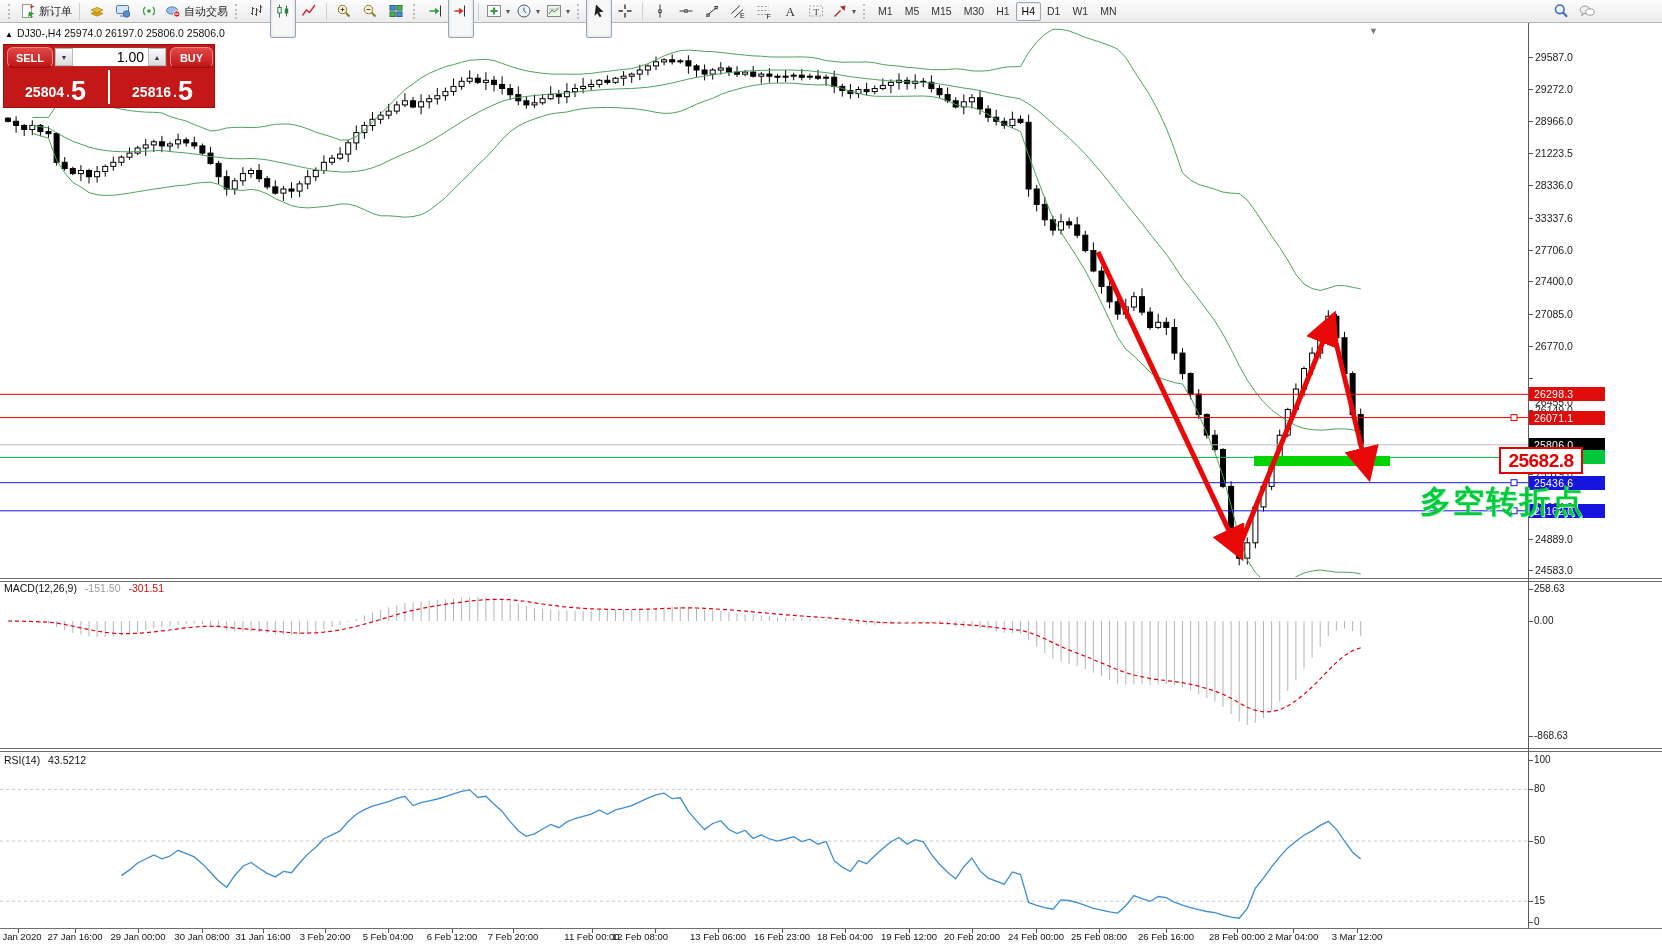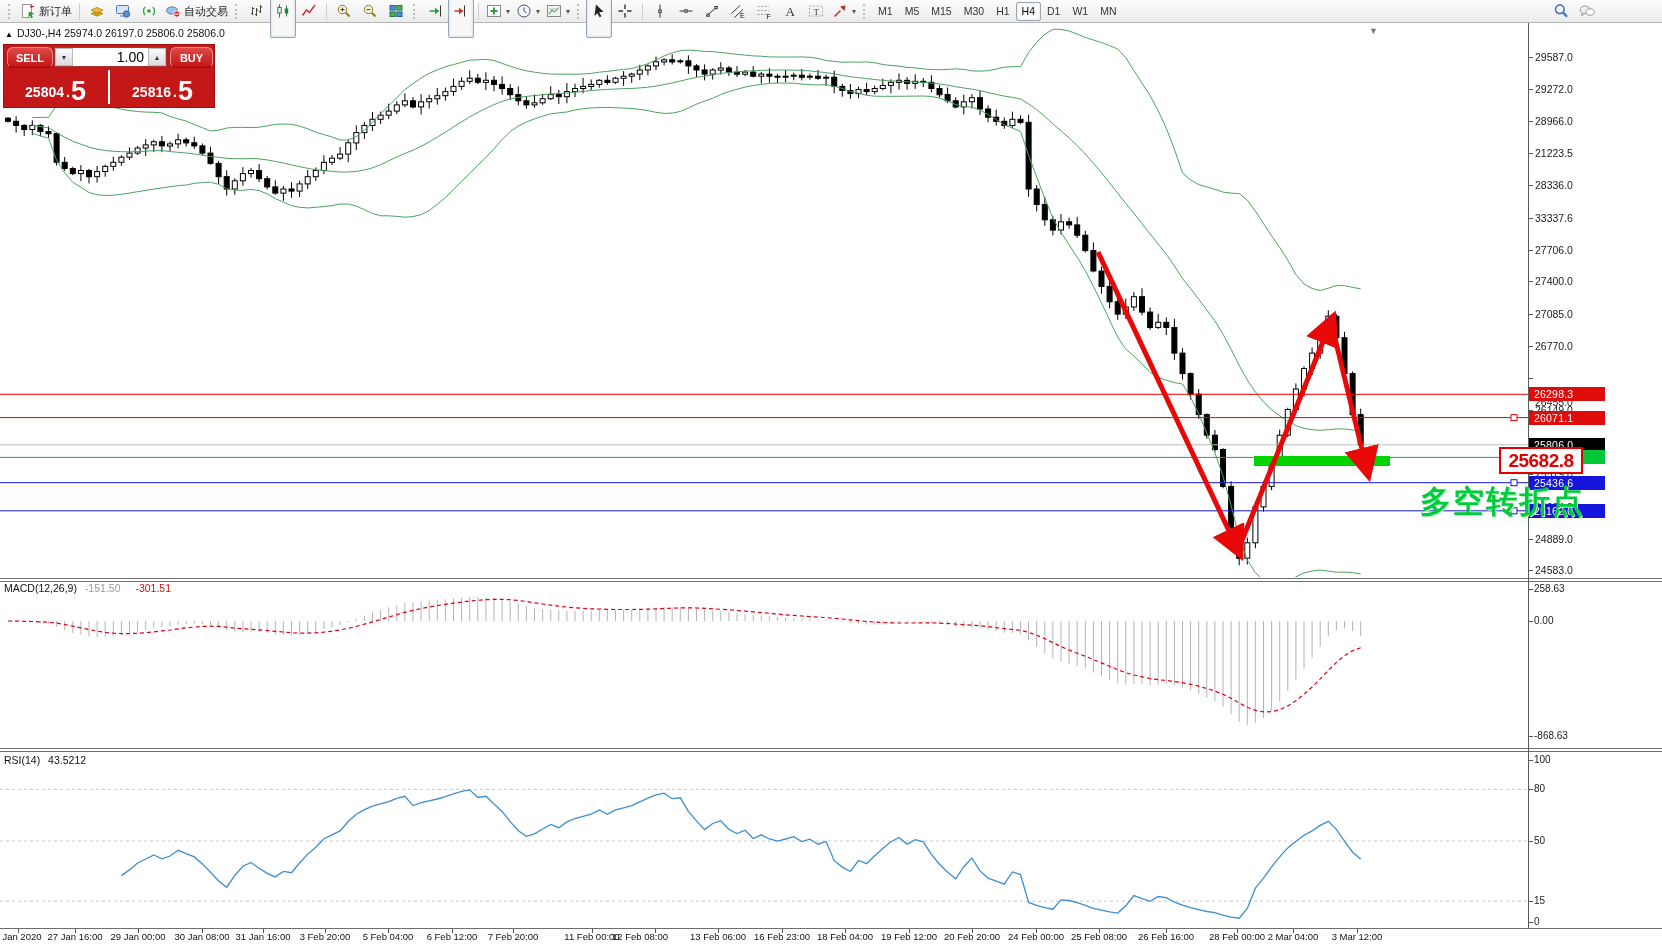--- a/index.html
+++ b/index.html
@@ -31,21 +31,21 @@
        padding-left:5px;z-index:5;letter-spacing:.2px}
   .ind-scale{position:absolute;left:1534px;font-size:10px;color:#1a1a1a;z-index:3;white-space:nowrap}
   .time-label{position:absolute;top:931px;font-size:9.5px;color:#111;transform:translateX(-50%);
        white-space:nowrap;z-index:3}
   .time-tick{position:absolute;top:928px;width:1px;height:5px;background:#555;z-index:3}
   
   #symbol-title{position:absolute;left:5px;top:27px;font-size:10.5px;color:#111;z-index:6;white-space:nowrap}
   #symbol-title .tri{font-size:8px;margin-right:4px;color:#000}
   #corner-arrow{position:absolute;left:1369px;top:26px;font-size:9px;color:#777;z-index:6}
   #macd-label{position:absolute;left:4px;top:582px;font-size:10.5px;z-index:6;white-space:nowrap}
-  #macd-label .nm{color:#111}.v-main{color:#9b9b9b;margin-left:5px}.v-sig{color:#cc1111;margin-left:12px}
+  #macd-label .nm{color:#111}.v-main{color:#9b9b9b;margin-left:5px}.v-sig{color:#cc1111;margin-left:5px}
   #rsi-label{position:absolute;left:4px;top:754px;font-size:10.5px;color:#111;z-index:6;white-space:nowrap}
   #rsi-label .val{margin-left:5px}
   #callout{position:absolute;left:1499px;top:447px;width:80px;height:23px;background:#fff;
     border:2px solid #e40000;color:#e40000;font-size:19px;font-weight:bold;display:flex;
     align-items:center;justify-content:center;z-index:7;letter-spacing:-.5px}
   #cn-note{position:absolute;left:1420px;top:481px;font-size:31px;font-weight:bold;color:#00cb3a;
     z-index:7;letter-spacing:2px;white-space:nowrap;text-shadow:1px 1px 0 #b9f2c8}
   
   #trade-panel{position:absolute;left:3px;top:44px;width:212px;height:64px;background:#c41717;
     z-index:8;box-shadow:inset 0 0 0 1px #9e0f0f}

